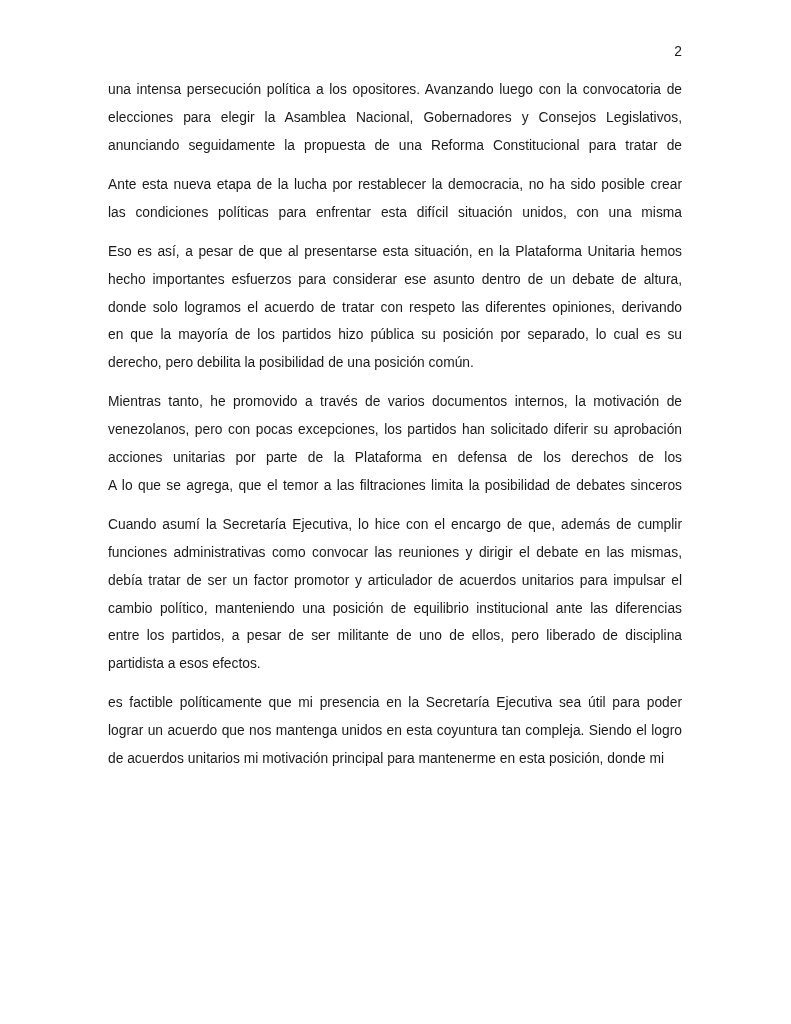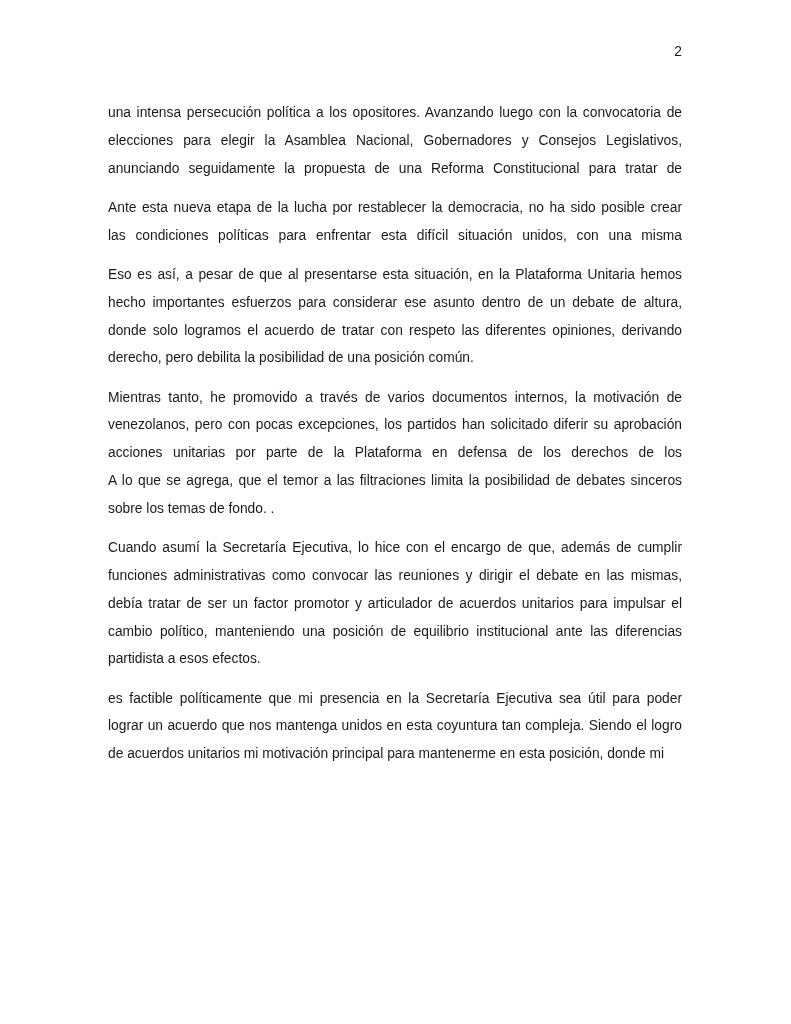--- a/index.html
+++ b/index.html
@@ -21,21 +21,21 @@
     top: 44px;
     left: 108px;
     width: 574px;
     text-align: right;
     font-size: 13.8px;
     line-height: 16px;
     color: #1a1a1a;
   }
   .content {
     position: absolute;
-    top: 99px;
+    top: 76px;
     left: 108px;
     width: 574px;
     font-size: 13.8px;
     line-height: 27.8px;
     color: #1a1a1a;
   }
   .paragraph {
     margin: 0 0 11.5px 0;
   }
   .line {
@@ -58,34 +58,35 @@
         <div class="line">anunciando seguidamente la propuesta de una Reforma Constitucional para tratar de</div>
       </div>
       <div class="paragraph">
         <div class="line">Ante esta nueva etapa de la lucha por restablecer la democracia, no ha sido posible crear</div>
         <div class="line">las condiciones políticas para enfrentar esta difícil situación unidos, con una misma</div>
       </div>
       <div class="paragraph">
         <div class="line">Eso es así, a pesar de que al presentarse esta situación, en la Plataforma Unitaria hemos</div>
         <div class="line">hecho importantes esfuerzos para considerar ese asunto dentro de un debate de altura,</div>
         <div class="line">donde solo logramos el acuerdo de tratar con respeto las diferentes opiniones, derivando</div>
+        <div class="line">en que la mayoría de los partidos hizo pública su posición por separado, lo cual es su</div>
         <div class="line last">derecho, pero debilita la posibilidad de una posición común.</div>
       </div>
       <div class="paragraph">
         <div class="line">Mientras tanto, he promovido a través de varios documentos internos, la motivación de</div>
         <div class="line">venezolanos, pero con pocas excepciones, los partidos han solicitado diferir su aprobación</div>
         <div class="line">acciones unitarias por parte de la Plataforma en defensa de los derechos de los</div>
         <div class="line">A lo que se agrega, que el temor a las filtraciones limita la posibilidad de debates sinceros</div>
-        <div class="line last">sobre los temas de fondo. .</div>
       </div>
       <div class="paragraph">
         <div class="line">Cuando asumí la Secretaría Ejecutiva, lo hice con el encargo de que, además de cumplir</div>
         <div class="line">funciones administrativas como convocar las reuniones y dirigir el debate en las mismas,</div>
         <div class="line">debía tratar de ser un factor promotor y articulador de acuerdos unitarios para impulsar el</div>
         <div class="line">cambio político, manteniendo una posición de equilibrio institucional ante las diferencias</div>
+        <div class="line">entre los partidos, a pesar de ser militante de uno de ellos, pero liberado de disciplina</div>
         <div class="line last">partidista a esos efectos.</div>
       </div>
       <div class="paragraph">
         <div class="line">es factible políticamente que mi presencia en la Secretaría Ejecutiva sea útil para poder</div>
         <div class="line">lograr un acuerdo que nos mantenga unidos en esta coyuntura tan compleja. Siendo el logro</div>
         <div class="line last">de acuerdos unitarios mi motivación principal para mantenerme en esta posición, donde mi</div>
       </div>
     </div>
 </div>
 

